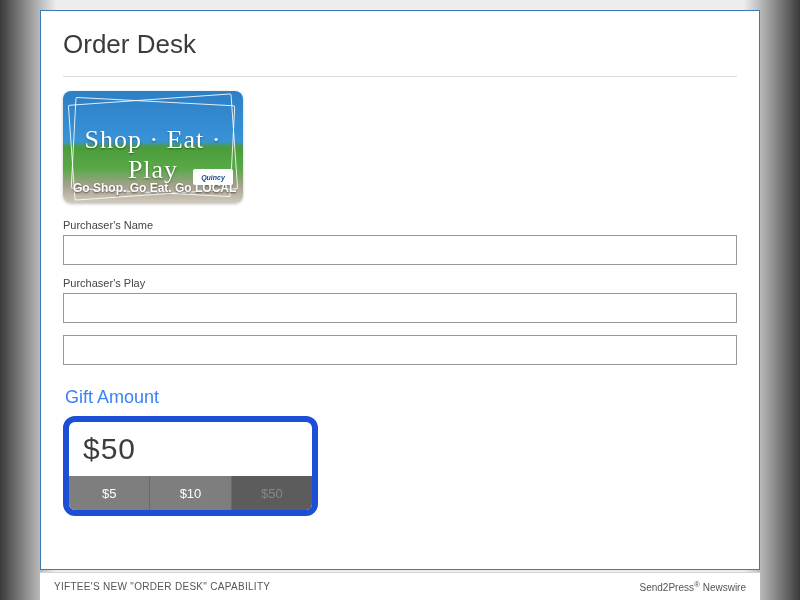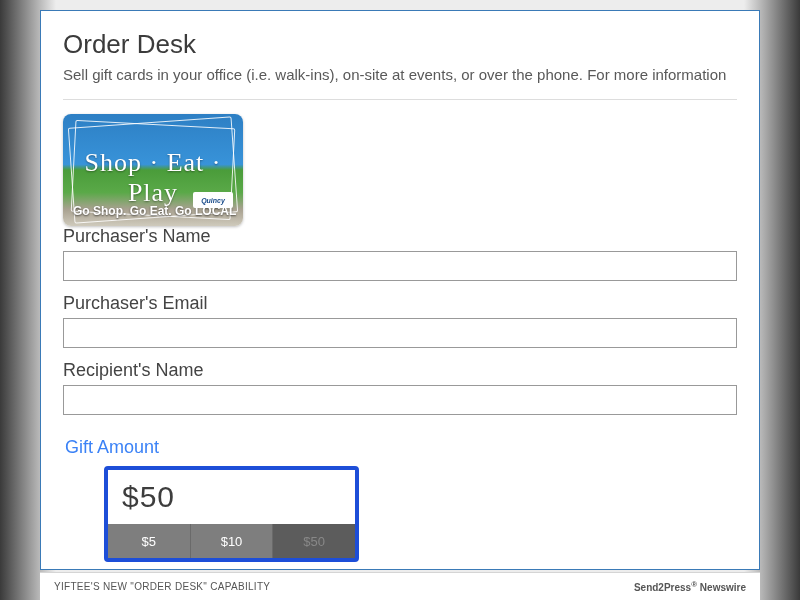--- a/index.html
+++ b/index.html
@@ -42,21 +42,21 @@
     margin: 16px 0 14px 0;
   }
   .giftcard {
     width: 180px;
     height: 112px;
     border-radius: 8px;
     background: linear-gradient(to bottom, #2d7fc4 0%, #3893d9 45%, #4a9c3a 50%, #5aa948 70%, #a8a190 85%, #cfcabc 100%);
     position: relative;
     overflow: hidden;
     box-shadow: 0 1px 3px rgba(0,0,0,0.25);
-    margin-bottom: 0;
+    margin-bottom: 16px;
   }
   .giftcard::before {
     content: '';
     position: absolute;
     inset: 8px;
     border: 1.5px solid rgba(255,255,255,0.85);
     transform: rotate(-4deg);
     border-radius: 2px;
   }
   .giftcard::after {
@@ -100,21 +100,21 @@
     font-size: 7px;
     color: #1a4c8a;
     display: flex;
     align-items: center;
     justify-content: center;
     font-weight: 700;
     z-index: 2;
     font-style: italic;
   }
   .field-label {
-    font-size: 18px;
+    font-size: 11px;
     color: #444;
     margin-bottom: 4px;
     font-weight: 400;
   }
   .field-input {
     width: 100%;
     height: 30px;
     border: 1px solid #999;
     background: #fff;
     padding: 4px 8px;
@@ -122,24 +122,23 @@
     margin-bottom: 12px;
   }
   .gift-amount-label {
     font-size: 18px;
     font-weight: 300;
     color: #3b82f6;
     margin: 10px 0 8px 2px;
   }
   .amount-box {
     width: 255px;
-    border: 4px solid #1d4ed8;
-    border-radius: 4px;
-    overflow: hidden;
-    margin-left: 41px;
+    border: 6px solid #1d4ed8;
+    border-radius: 12px;
+    overflow: hidden;
   }
   .amount-display {
     padding: 10px 14px;
     font-size: 30px;
     font-weight: 300;
     color: #3d3d3d;
     letter-spacing: 1px;
   }
   .amount-btns {
     display: flex;
@@ -165,47 +164,45 @@
     border-top: 1px solid #d5d5d5;
     display: flex;
     align-items: center;
     justify-content: space-between;
     padding: 0 14px;
     margin: 2px 40px 0 40px;
     font-size: 10px;
     color: #555;
   }
   .footer-left { text-transform: uppercase; letter-spacing: 0.3px; }
-  .footer-right { font-weight: 700; }
+  .footer-right { font-weight: 400; }
   .footer-right .sup { font-size: 8px; vertical-align: super; }
 </style>
 </head>
 <body>
 
 <div class="frame">
   <div class="inner">
 
     <h1>Order Desk</h1>
-    <div class="subtitle">Sell gift cards in your office (i.e. walk-ins), on-site at events, or over the phone. For more information</div>
 
     <hr class="hr">
 
     <div class="giftcard">
       <div class="gc-title">Shop · Eat · Play</div>
       <div class="gc-sub">Go Shop. Go Eat. Go LOCAL</div>
       <div class="gc-logo">Quincy</div>
     </div>
 
     <div class="field-label">Purchaser's Name</div>
     <input class="field-input" type="text" value="" style="">
 
-    <div class="field-label">Purchaser's Email</div>
+    <div class="field-label">Purchaser's Play</div>
     <input class="field-input" type="text" value="" style="">
 
-    <div class="field-label">Recipient's Name</div>
     <input class="field-input" type="text" value="" style="">
 
     <div class="gift-amount-label">Gift Amount</div>
 
     <div class="amount-box">
       <div class="amount-display">$50</div>
       <div class="amount-btns">
         <button class="amount-btn">$5</button>
         <button class="amount-btn">$10</button>
         <button class="amount-btn selected">$50</button>

